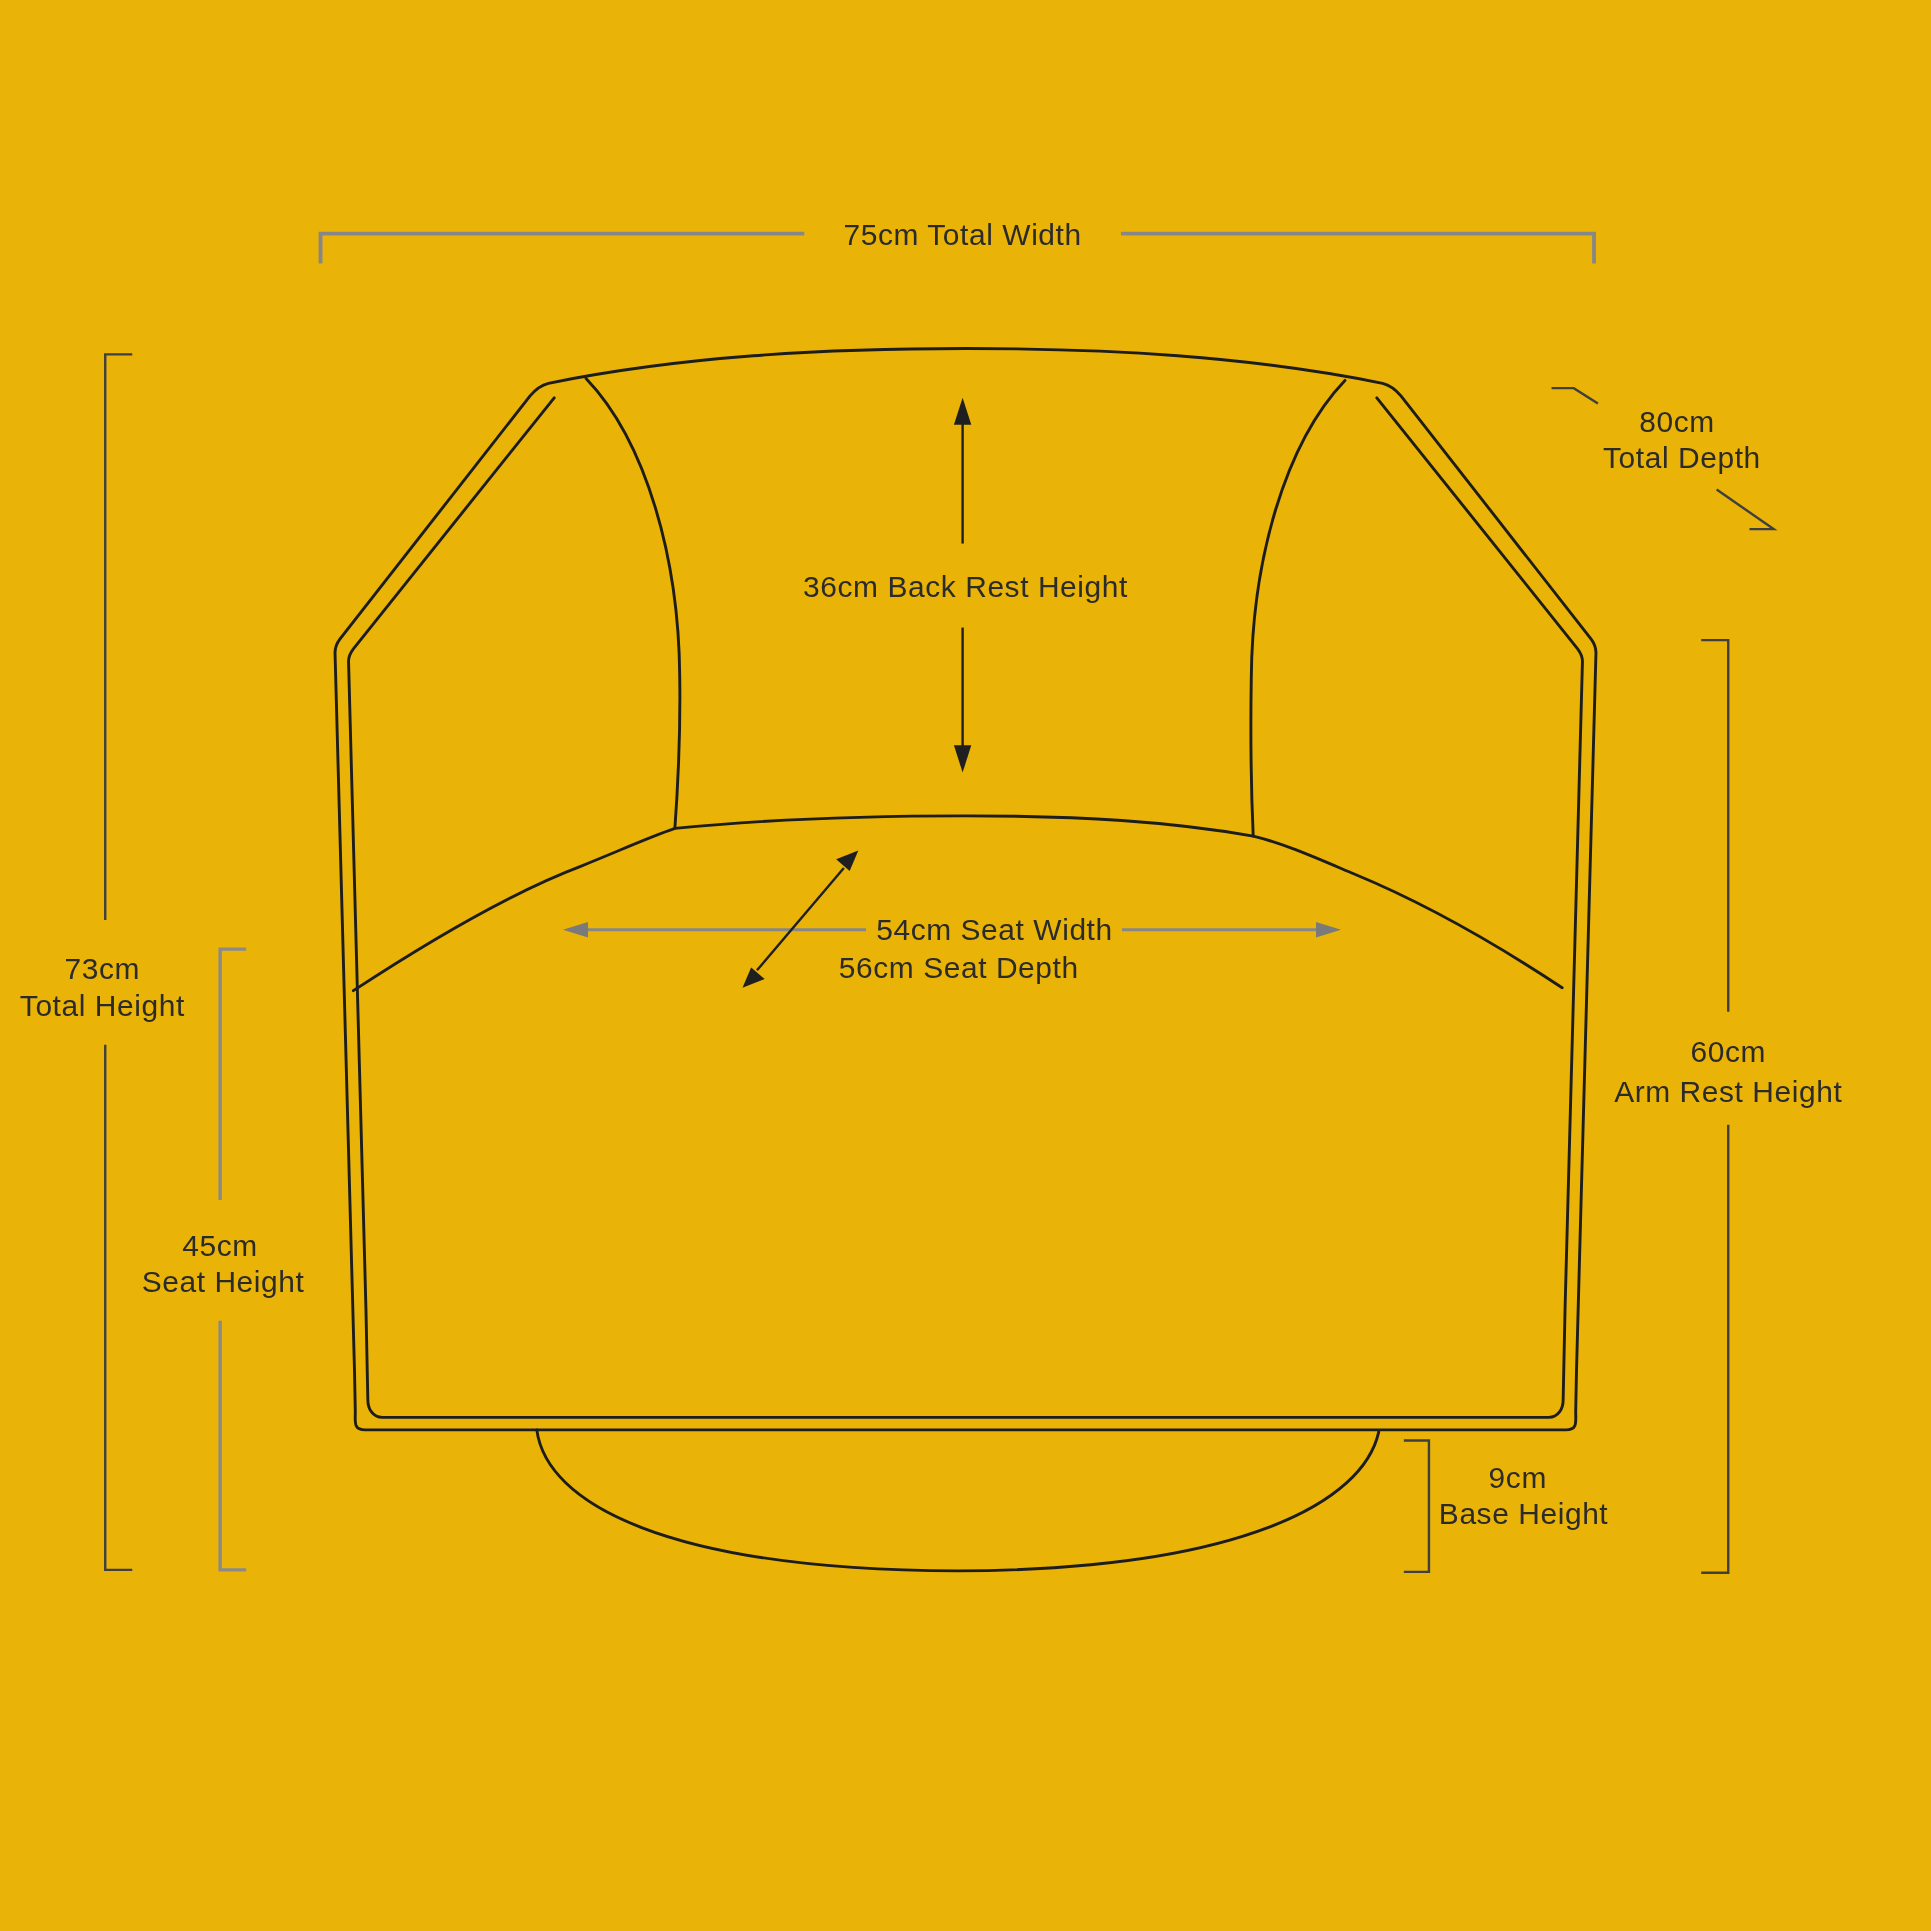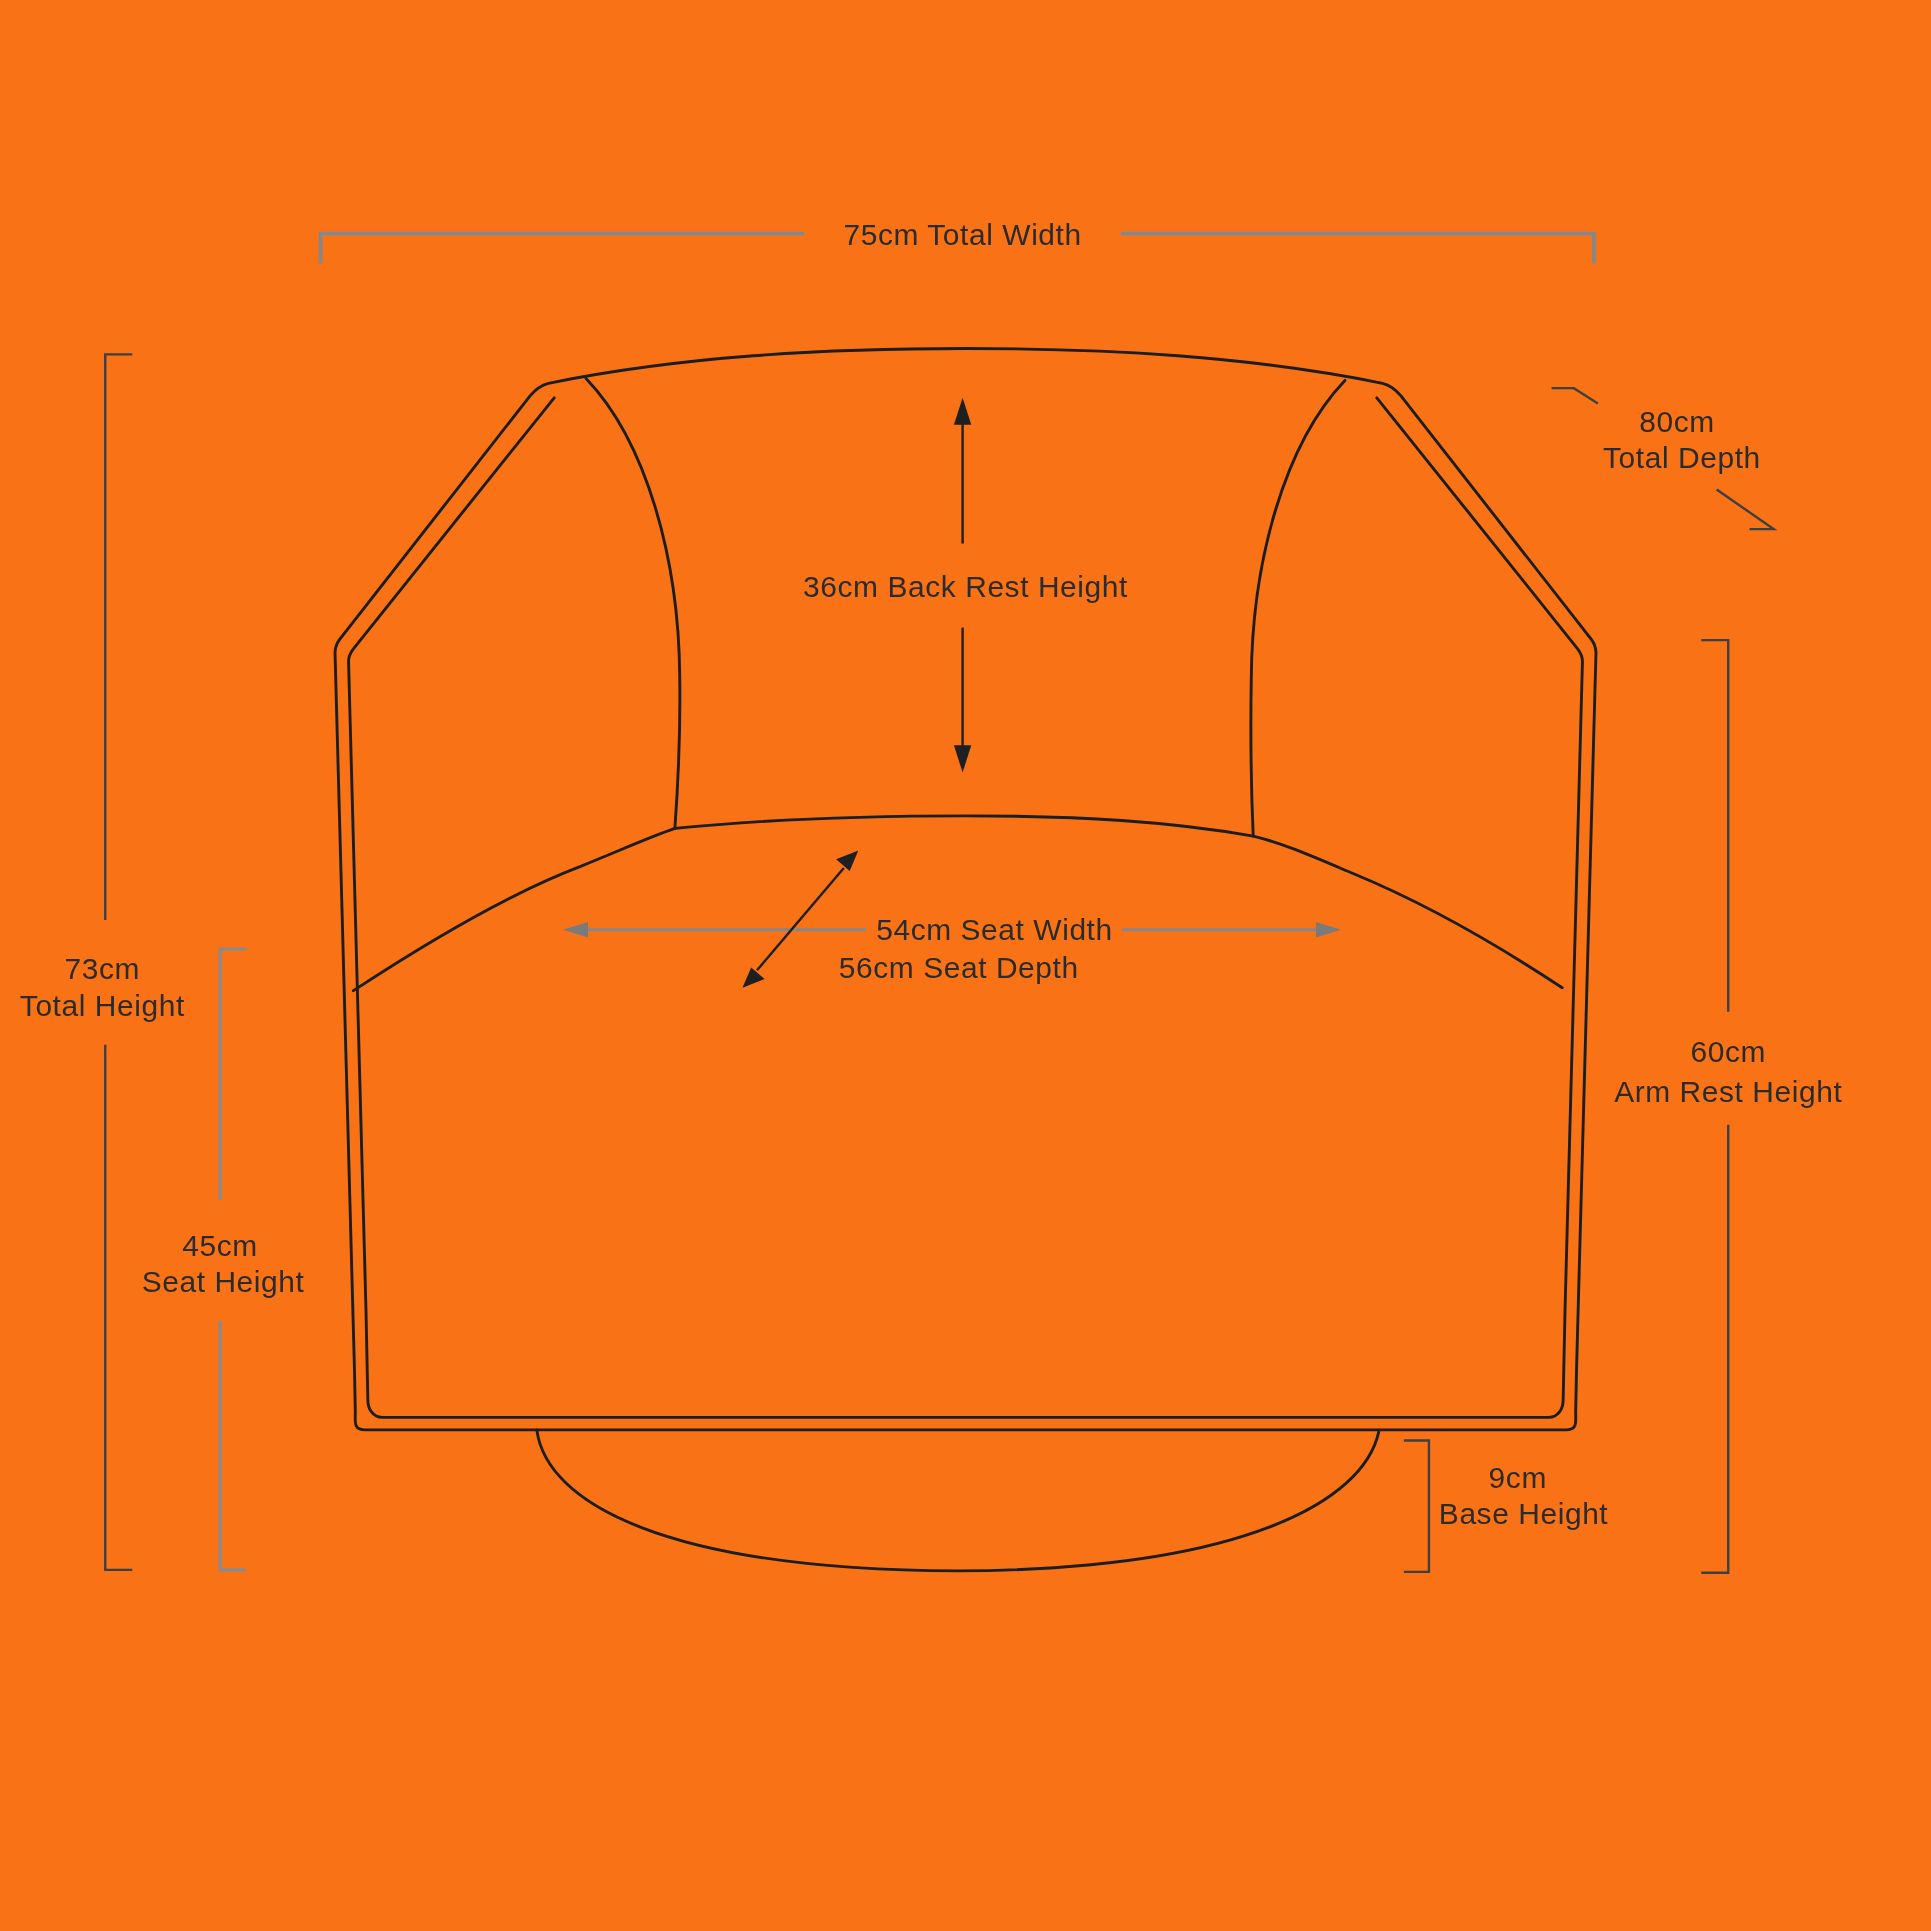--- a/index.html
+++ b/index.html
@@ -4,21 +4,21 @@
 <style>
   html, body {
     margin: 0;
     padding: 0;
     background: #ffffff;
   }
   #stage {
     position: relative;
     width: 1931px;
     height: 1931px;
-    background: #f97316;
+    background: #eab308;
     overflow: hidden;
   }
   svg {
     position: absolute;
     top: 0;
     left: 0;
   }
   .chair-line {
     fill: none;
     stroke: #1d1d1b;

